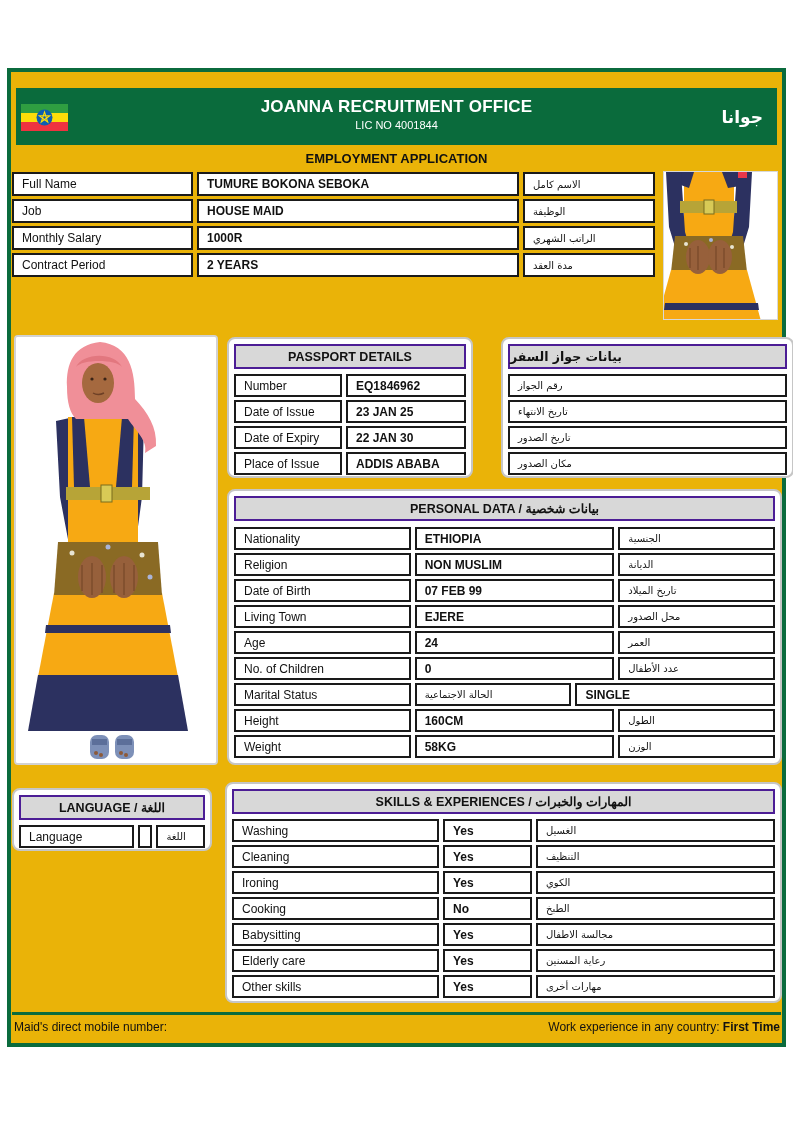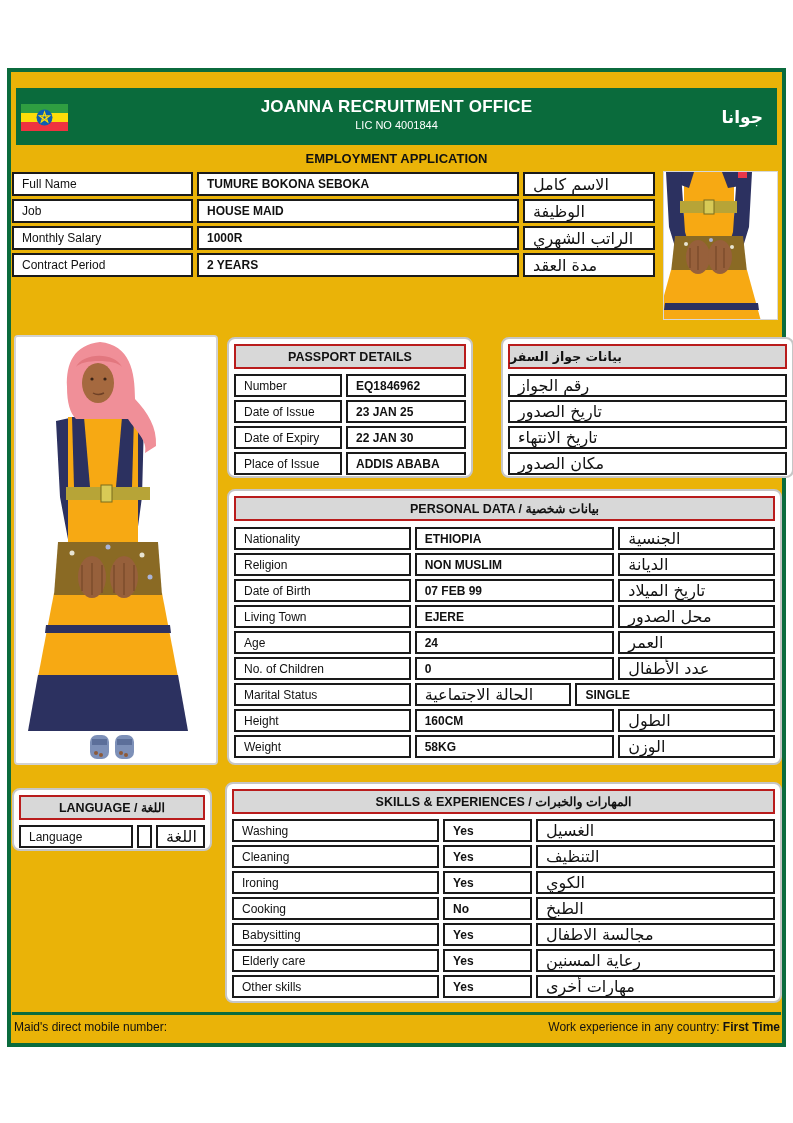--- a/index.html
+++ b/index.html
@@ -11,24 +11,24 @@
   .flag{position:absolute;left:5px;top:16px;width:47px;height:27px;}
   .gtitle{position:absolute;left:0;top:9px;width:100%;text-align:center;color:#fff;font-weight:bold;font-size:17px;letter-spacing:.2px;}
   .glic{position:absolute;left:0;top:31px;width:100%;text-align:center;color:#fff;font-size:11px;}
   .gar{position:absolute;right:14px;top:50%;transform:translateY(-50%);color:#fff;font-weight:bold;font-size:17px;font-family:"DejaVu Sans",sans-serif;}
 
   .apptitle{position:absolute;left:0;top:79px;width:771px;text-align:center;font-weight:bold;font-size:13px;}
 
   .row{display:flex;gap:4px;margin-bottom:3px;}
   .cell{border:2px solid #1a1a1a;background:#fff;display:flex;align-items:center;padding:0 8px;font-size:12px;height:24px;}
   .val{font-weight:bold;}
-  .ar{justify-content:flex-end;direction:rtl;font-family:"DejaVu Sans",sans-serif;font-size:16px;}
+  .ar{justify-content:flex-end;direction:rtl;font-family:"DejaVu Sans",sans-serif;font-size:10px;}
   .h23 .cell{height:23px;}
 
-  .sechead{border:2px solid #b91c1c;background:#d8d8d8;font-weight:bold;font-size:12.5px;text-align:center;height:25px;display:flex;align-items:center;justify-content:center;}
+  .sechead{border:2px solid #4c1d95;background:#d8d8d8;font-weight:bold;font-size:12.5px;text-align:center;height:25px;display:flex;align-items:center;justify-content:center;}
   .sechead.right{justify-content:flex-end;padding-right:8px;direction:rtl;font-family:"DejaVu Sans",sans-serif;}
   .panel{position:absolute;border:2px solid #c6c6c6;border-radius:8px;padding:5px;background:#fff;}
 
   .tbl1{position:absolute;left:1px;top:100px;}
 
   .photo{position:absolute;border:2px solid #d2d2d2;border-radius:4px;background:#fff;overflow:hidden;}
   .photo-main{left:3px;top:263px;width:204px;height:430px;}
   .photo-torso{left:652px;top:99px;width:115px;height:149px;border:1px solid #d8d8d8;border-radius:0;}
 
   .footline{position:absolute;left:1px;top:940px;width:769px;height:3px;background:#0b6b3d;}
@@ -175,24 +175,24 @@
   </div>
 
   <div class="panel" style="left:478px;top:265px;width:293px;height:141px;margin-left:12px;">
     <div class="sechead right">بيانات جواز السفر</div>
     <div style="height:5px"></div>
     <div class="h23">
       <div class="row">
         <div class="cell ar" style="width:279px">رقم الجواز</div>
       </div>
       <div class="row">
+        <div class="cell ar" style="width:279px">تاريخ الانتهاء</div>
+      </div>
+      <div class="row">
         <div class="cell ar" style="width:279px">تاريخ الصدور</div>
-      </div>
-      <div class="row">
-        <div class="cell ar" style="width:279px">تاريخ الانتهاء</div>
       </div>
       <div class="row">
         <div class="cell ar" style="width:279px">مكان الصدور</div>
       </div>
     </div>
   </div>
 
   <div class="panel" style="left:216px;top:417px;width:555px;height:276px;">
     <div class="sechead">PERSONAL DATA / بيانات شخصية</div>
     <div style="height:6px"></div>

